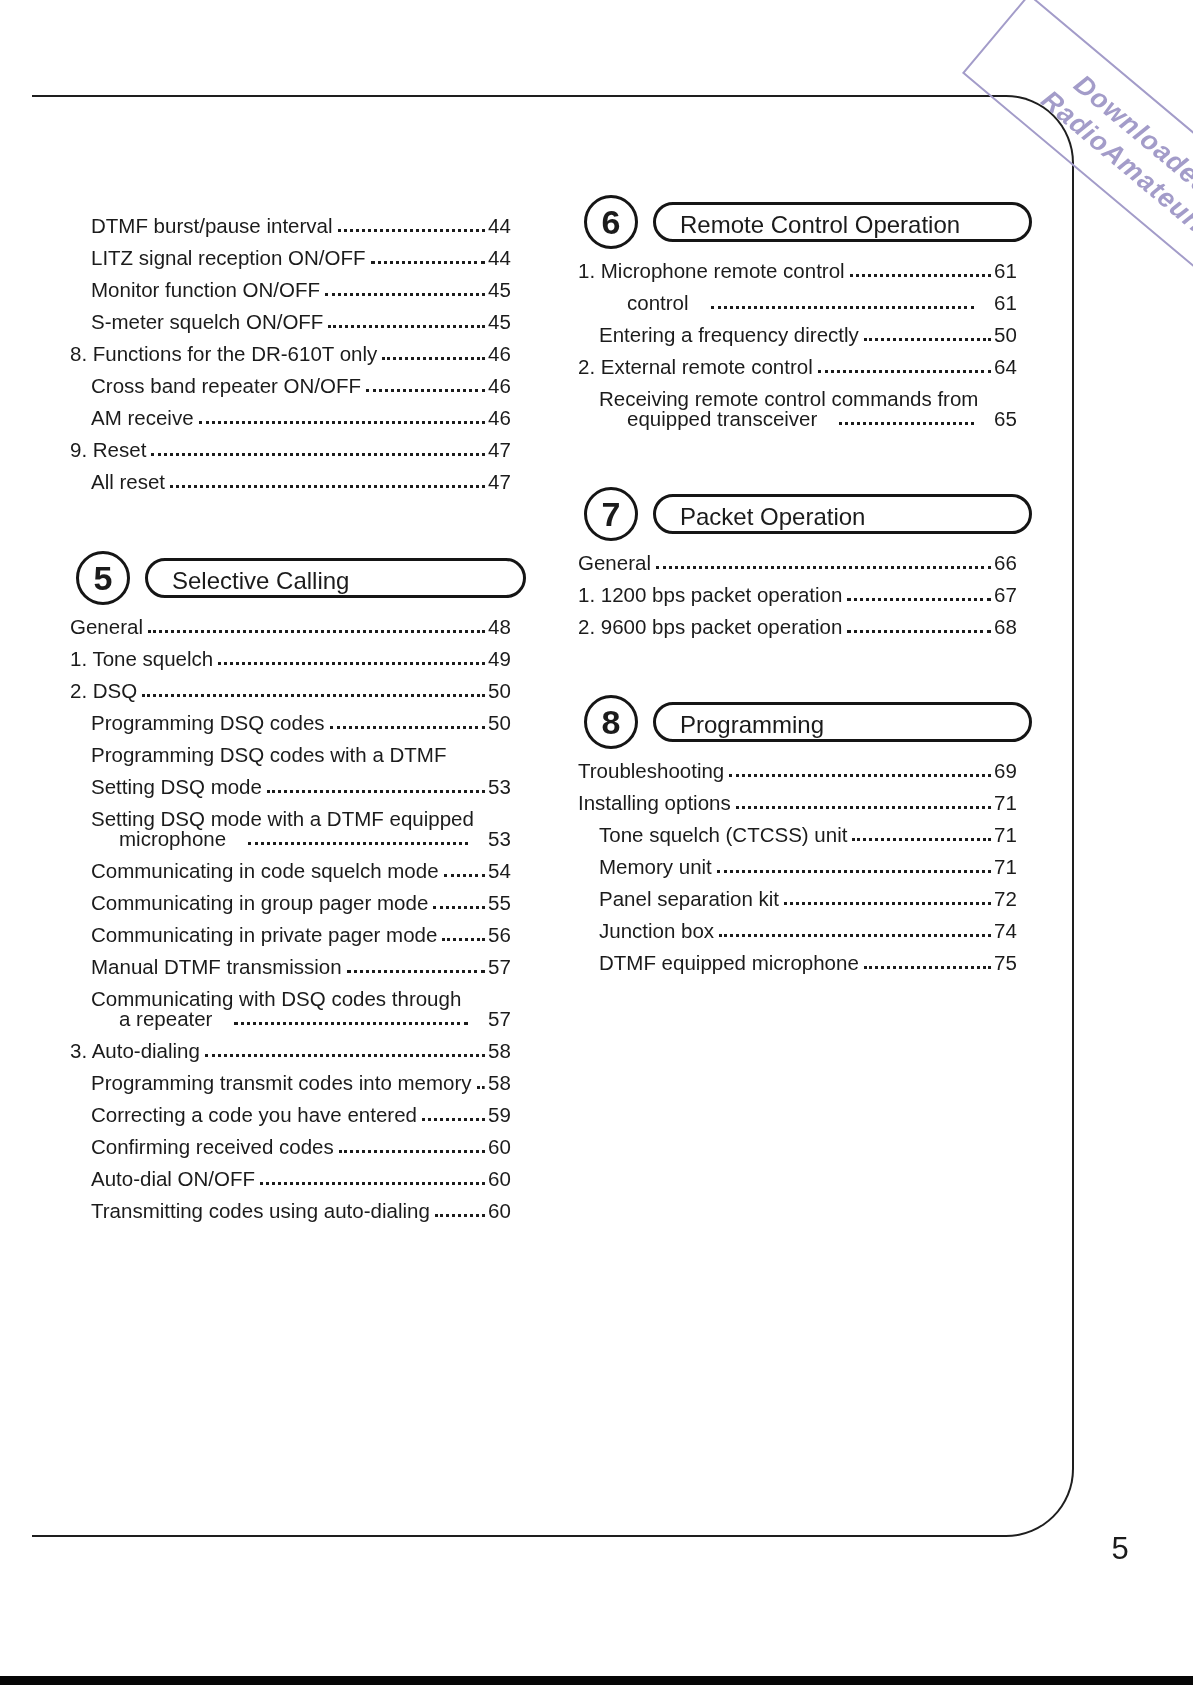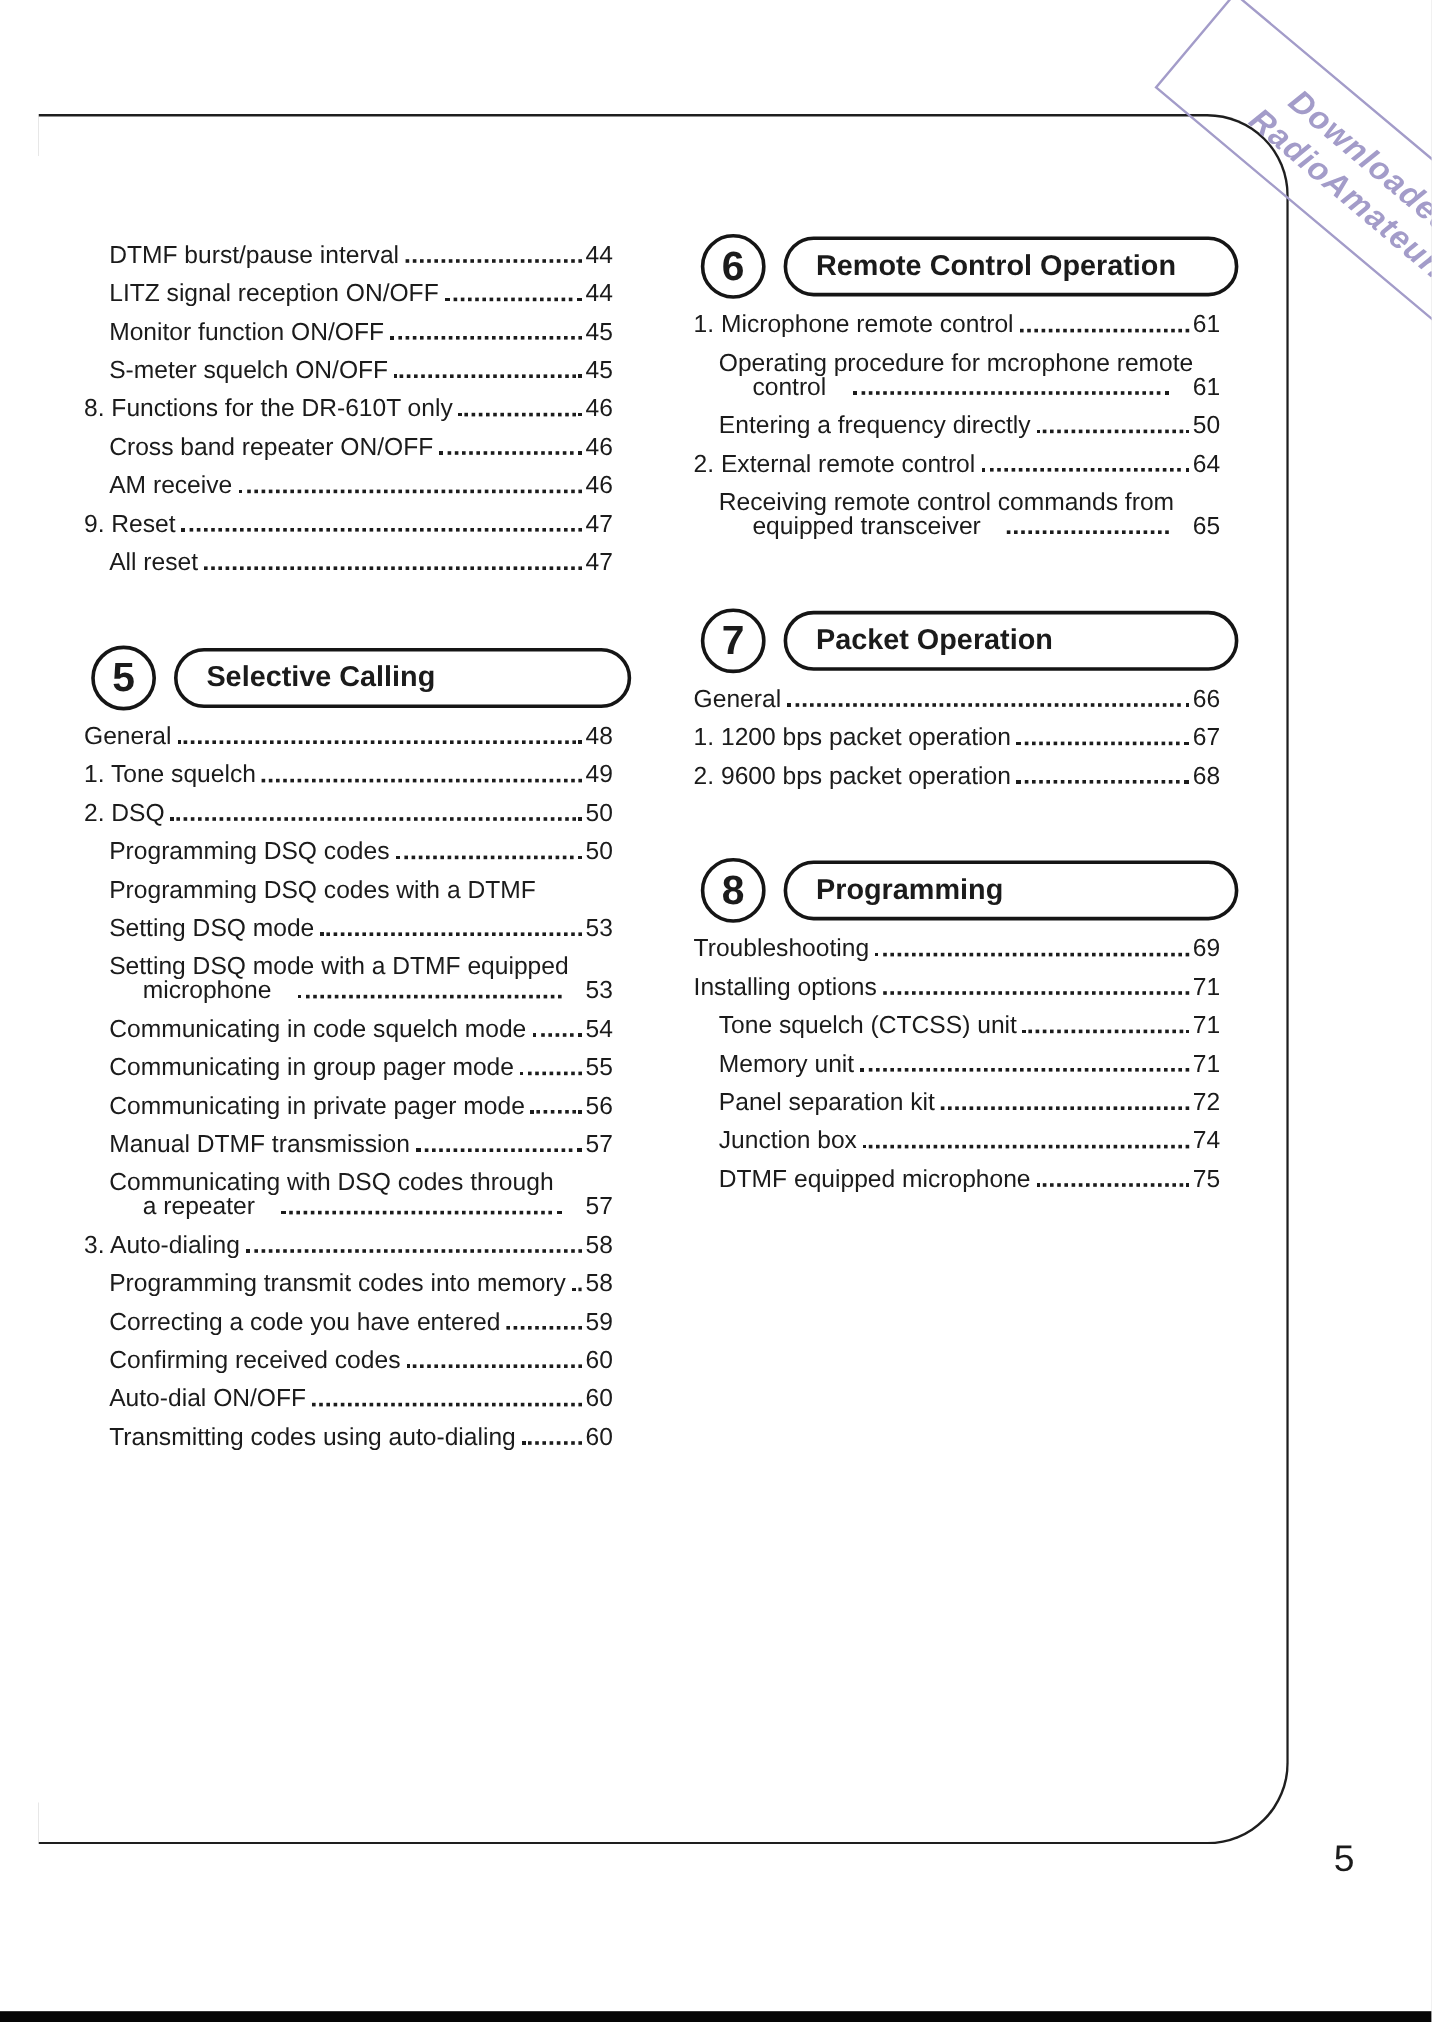--- a/index.html
+++ b/index.html
@@ -16,39 +16,39 @@
 
   
   .watermark { position: absolute; left: 962px; top: -31px; width: 400px; height: 104px;
                transform: rotate(40deg); transform-origin: left bottom;
                border: 2px solid #a39cc9; color: #a39cc9;
                display: flex; flex-direction: column; justify-content: center; align-items: center;
                font-weight: bold; font-style: italic; font-size: 27px; line-height: 33px;
                letter-spacing: 1px; }
 
   .col { position: absolute; }
-  #col-left  { left: 70px;  top: 203px; width: 448px; }
+  #col-left  { left: 70px;  top: 216px; width: 448px; }
   #col-right { left: 578px; top: 193px; width: 446px; }
 
   .entry { margin-bottom: 12px; font-size: 20.5px; }
   .row { display: flex; align-items: flex-end; line-height: 20px; }
   .ind1 > .l1 { padding-left: 21px; }
   .entry .l2 { padding-left: 49px; gap: 17px; }
   .t { white-space: nowrap; flex: 0 0 auto; }
   .leader { flex: 1 1 8px; min-width: 8px; border-bottom: 3px dotted #1c1c1c;
             margin: 0 3px 4px 5px; }
   .pg { flex: 0 0 auto; min-width: 30px; text-align: left; }
 
   .sec { display: flex; align-items: center; height: 58px; margin-bottom: 10px; }
   .sec-num { width: 54px; height: 54px; border: 3.5px solid #151515; border-radius: 50%;
              display: flex; align-items: center; justify-content: center;
              font-size: 34px; font-weight: bold; margin-left: 6px; flex: none; }
-  .sec-pill { flex: 1; height: 50px; border: 3px solid #151515; border-radius: 27px;
-              margin-left: 15px; margin-right: -8px; display: flex; align-items: center;
-              padding-left: 24px; font-size: 24px; font-weight: bold; white-space: nowrap; }
+  .sec-pill { flex: 1; height: 40px; border: 3px solid #151515; border-radius: 27px;
+              margin-left: 15px; margin-right: -8px; display: flex; align-items: flex-end;
+              padding-left: 24px; font-size: 24px; font-weight: normal; white-space: nowrap; }
 
   .gap { width: 100%; }
 
   .pagenum { position: absolute; left: 1098px; top: 1531px; width: 44px;
              font-size: 31px; text-align: center; }
 
   .bottom-bar { position: absolute; left: 0; top: 1676px; width: 100%; height: 9px;
                 background: #060606; }
 </style>
 </head>
@@ -273,23 +273,20 @@
         </div>
       </div>
       <div class="entry ind0">
         <div class="row l1">
           <span class="t">1. Microphone remote control</span>
           <span class="leader"></span>
           <span class="pg">61</span>
         </div>
       </div>
       <div class="entry ind1">
-        <div class="row l1">
-          <span class="t">Operating procedure for mcrophone remote</span>
-        </div>
         <div class="row l2">
           <span class="t">control</span>
           <span class="leader"></span>
           <span class="pg">61</span>
         </div>
       </div>
       <div class="entry ind1">
         <div class="row l1">
           <span class="t">Entering a frequency directly</span>
           <span class="leader"></span>

